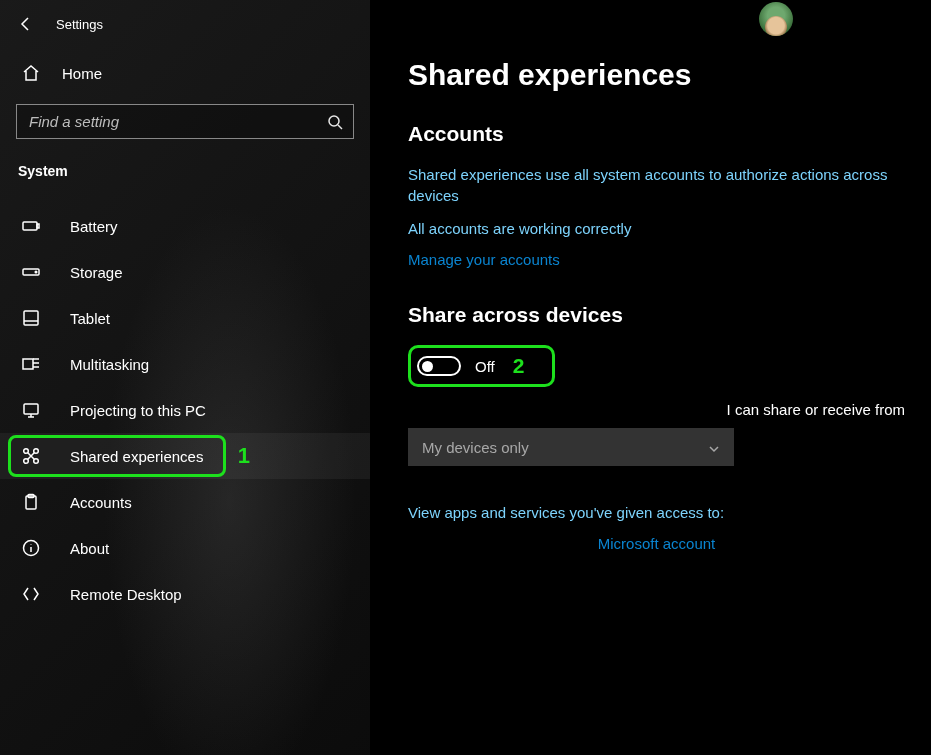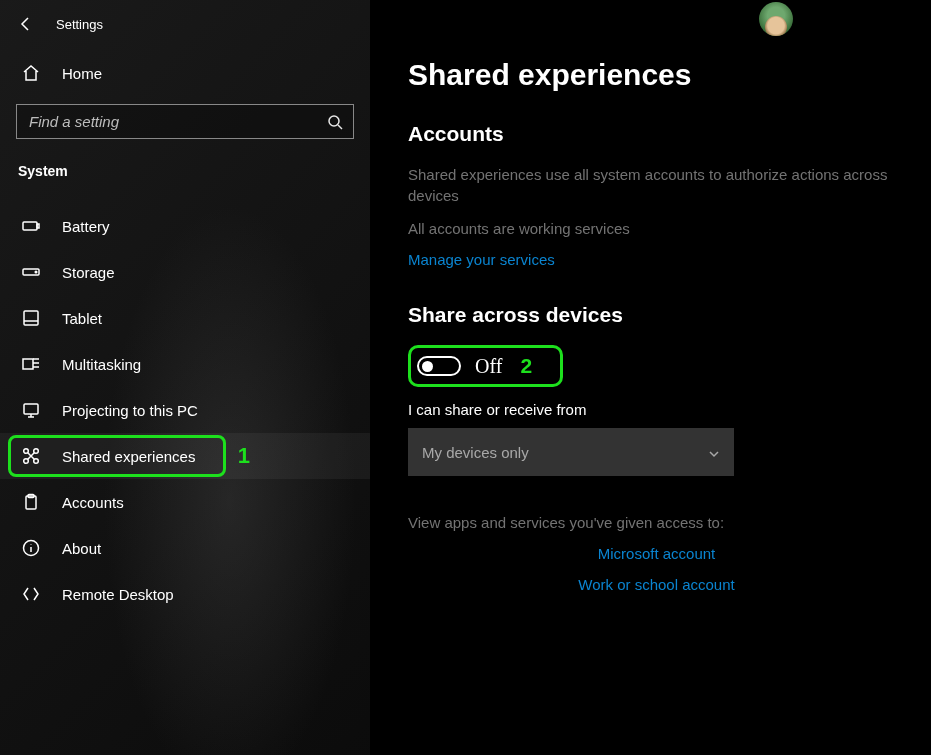--- a/index.html
+++ b/index.html
@@ -92,21 +92,21 @@
       font-weight: 600;
       padding: 4px 18px 14px 18px;
     }
     .nav-list {
       list-style: none;
       padding-top: 10px;
     }
     .nav-item {
       display: flex;
       align-items: center;
-      gap: 22px;
+      gap: 30px;
       padding: 14px 18px 14px 22px;
       font-size: 15px;
       position: relative;
       cursor: default;
     }
     .nav-item .nav-icon {
       width: 18px;
       height: 18px;
       flex-shrink: 0;
       display: flex;
@@ -168,21 +168,21 @@
       margin-bottom: 30px;
     }
     h2.section-heading {
       font-size: 21px;
       font-weight: 600;
       margin-bottom: 18px;
     }
     .body-text {
       font-size: 15px;
       line-height: 1.4;
-      color: #737373;
+      color: #7dd3fc;
       margin-bottom: 12px;
       max-width: 500px;
     }
     .link {
       color: #0a84d0;
       font-size: 15px;
       cursor: pointer;
       display: inline-block;
     }
     .section-gap {
@@ -208,36 +208,36 @@
     .toggle-knob {
       width: 11px;
       height: 11px;
       border-radius: 50%;
       background: #fff;
       position: absolute;
       left: 3px;
       top: 2.5px;
     }
     .toggle-label {
-      font-size: 20px;
-      font-family: Liberation Serif, serif;
+      font-size: 15px;
     }
     .annotation-2 {
       color: #1de01d;
       font-size: 21px;
       font-weight: 700;
       margin-left: 4px;
     }
     .sub-label {
       font-size: 15px;
       margin-bottom: 10px;
+      text-align: right;
     }
     .dropdown {
       width: 326px;
-      height: 48px;
+      height: 38px;
       background: #333333;
       border: none;
       display: flex;
       align-items: center;
       justify-content: space-between;
       padding: 0 14px 0 14px;
       color: #a8a8a8;
       font-size: 15px;
       margin-bottom: 36px;
     }
@@ -375,22 +375,22 @@
   </ul>
 </div>
 
 <div class="main">
   <div class="avatar"></div>
 
   <h1 class="page-title">Shared experiences</h1>
 
   <h2 class="section-heading">Accounts</h2>
   <p class="body-text">Shared experiences use all system accounts to authorize actions across devices</p>
-  <p class="body-text">All accounts are working services</p>
-  <span class="link">Manage your services</span>
+  <p class="body-text">All accounts are working correctly</p>
+  <span class="link">Manage your accounts</span>
 
   <div class="section-gap"></div>
 
   <h2 class="section-heading">Share across devices</h2>
 
   <div class="toggle-row">
     <div class="toggle">
       <div class="toggle-knob"></div>
     </div>
     <span class="toggle-label">Off</span>
@@ -403,15 +403,14 @@
     <span class="chevron">
       <svg viewBox="0 0 12 12" width="12" height="12">
           <path d="M2 4 L6 8 L10 4"></path>
         </svg>
     </span>
   </div>
 
   <p class="body-text">View apps and services you've given access to:</p>
   <div class="links-group">
     <span class="link">Microsoft account</span>
-    <span class="link">Work or school account</span>
   </div>
 </div>
 
 </body></html>

